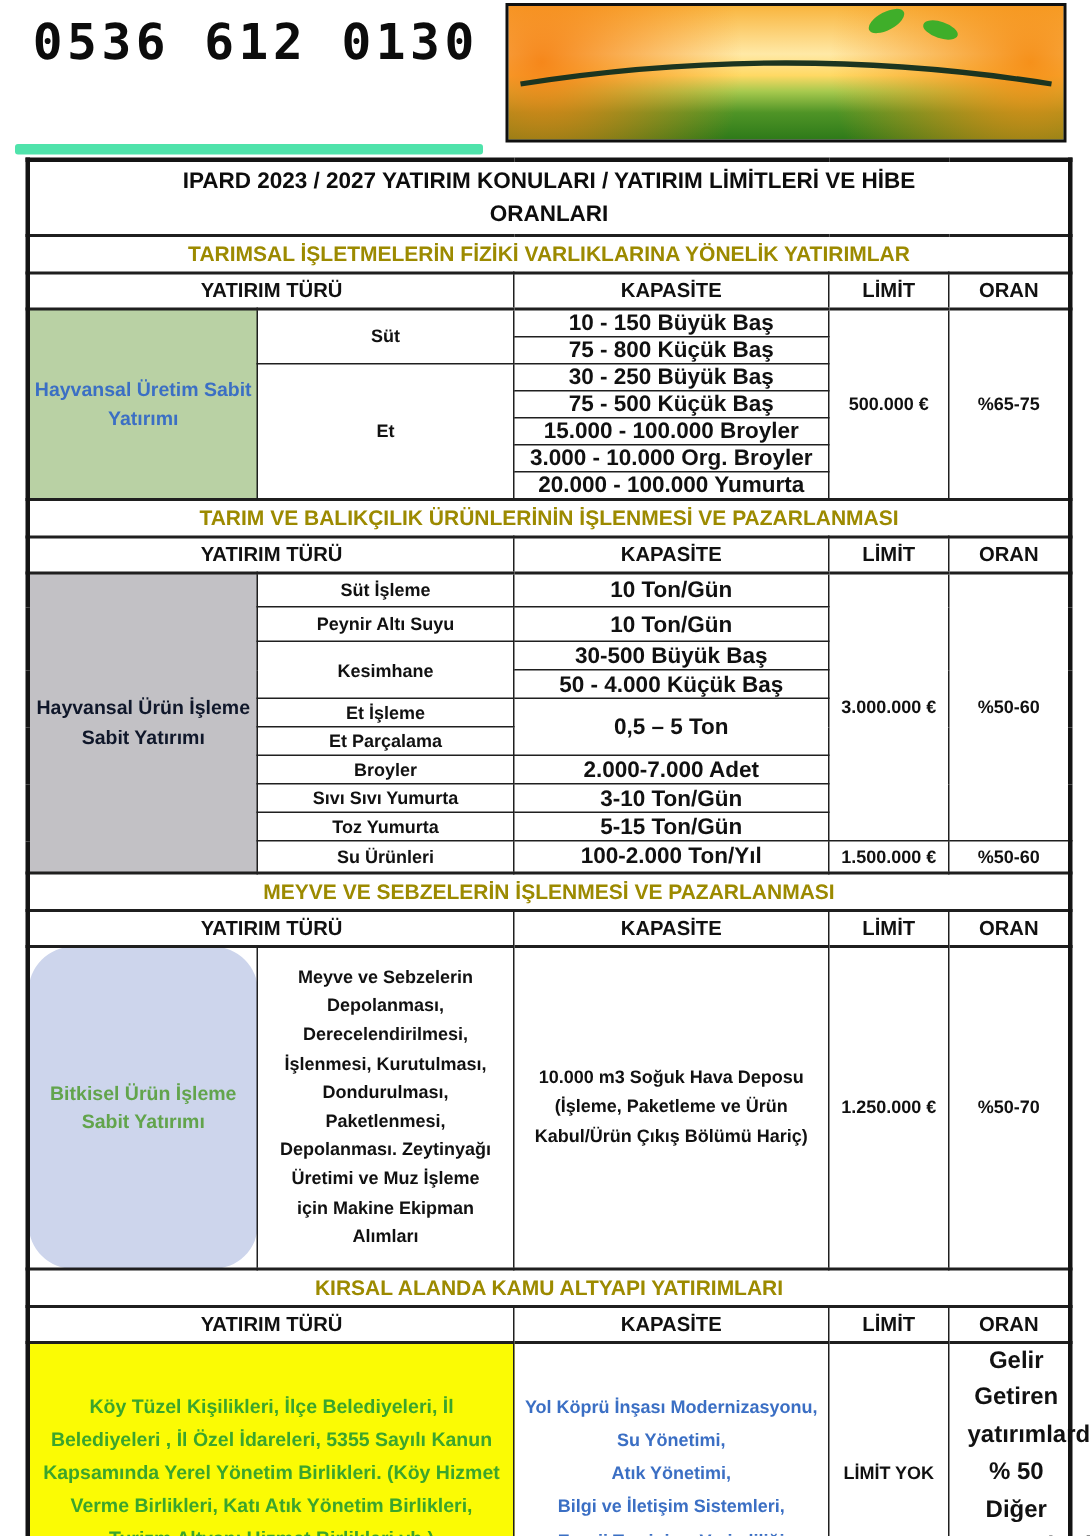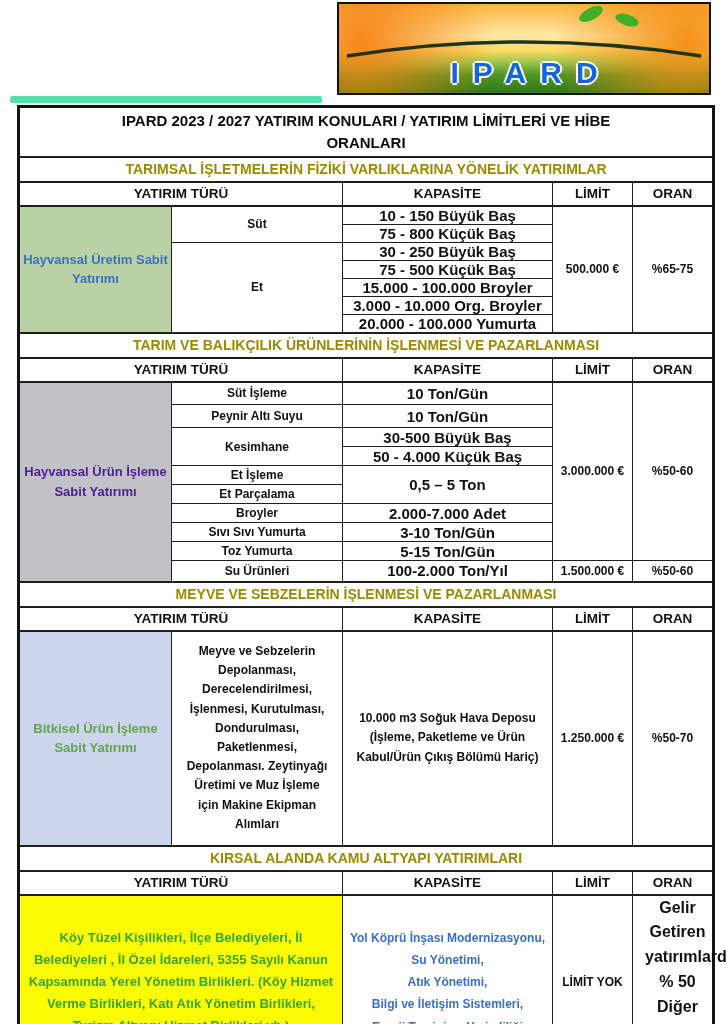--- a/index.html
+++ b/index.html
@@ -37,44 +37,44 @@
   table{border:3px solid #141414;}
   .title-cell{font-size:15px;height:44px;line-height:1.45;padding:2px 62px;color:#0d0d0d;}
   .sec{font-size:14px;height:25px;color:#9c8a00;border-top-width:2.5px;border-bottom-width:2.5px;}
   .ch{font-size:13.5px;height:24px;border-bottom-width:2px;}
   .typ{font-size:12px;}
   .cap{font-size:15px;}
   .lim,.rate{font-size:12px;margin-top:13px;}
   .r18{height:18px;}.r23{height:23px;}.r19{height:19px;}.r21{height:21px;}
   .grp{font-size:13px;line-height:1.5;}
   .grp-green{background:#b9d1a4;color:#3b6fc4;margin-left:16px;}
-  .grp-gray{background:#c2c1c5;color:#4c1d95;}
-  .grp-lav{background:#cdd5ec;color:#62a44c;}
+  .grp-gray{background:#c2c1c5;color:#0f172a;}
+  .grp-lav{background:#cdd5ec;color:#62a44c;border-radius:30px;}
   .grp-yellow{background:#fbfb04;color:#3ba52c;font-size:13px;line-height:1.7;padding:4px 8px;}
   .meyve-text{font-size:12px;line-height:1.6;padding:6px 14px;}
   .kap-tall{font-size:12px;line-height:1.6;padding:4px 12px;}
   .kap-blue{color:#3b6fc4;font-size:12px;line-height:1.85;}
   .rate-lines{font-size:16px;line-height:1.55;padding-left:12px;}
 </style>
 </head>
 <body>
 
 <div class="contact">
+  <div class="phone">0536 612 0130</div>
 </div>
 <div class="accent-line"></div>
 
 <div class="logo">
   <svg width="370" height="89" viewBox="0 0 370 89">
     <path d="M 8,52 Q 185,24 362,52" stroke="#1c3520" stroke-width="3.5" fill="none"></path>
     <g>
       <ellipse cx="252" cy="10" rx="13" ry="6" fill="#3fae2a" transform="rotate(-28 252 10)"></ellipse>
       <ellipse cx="288" cy="16" rx="12" ry="5.5" fill="#3fae2a" transform="rotate(18 288 16)"></ellipse>
     </g>
   </svg>
-  <div class="ipard">IPARD</div>
 </div>
 
 <table>
   <colgroup>
     <col style="width:153px">
       <col style="width:171px">
       <col style="width:210px">
     <col style="width:80px">
       <col style="width:81px">
   </colgroup>

